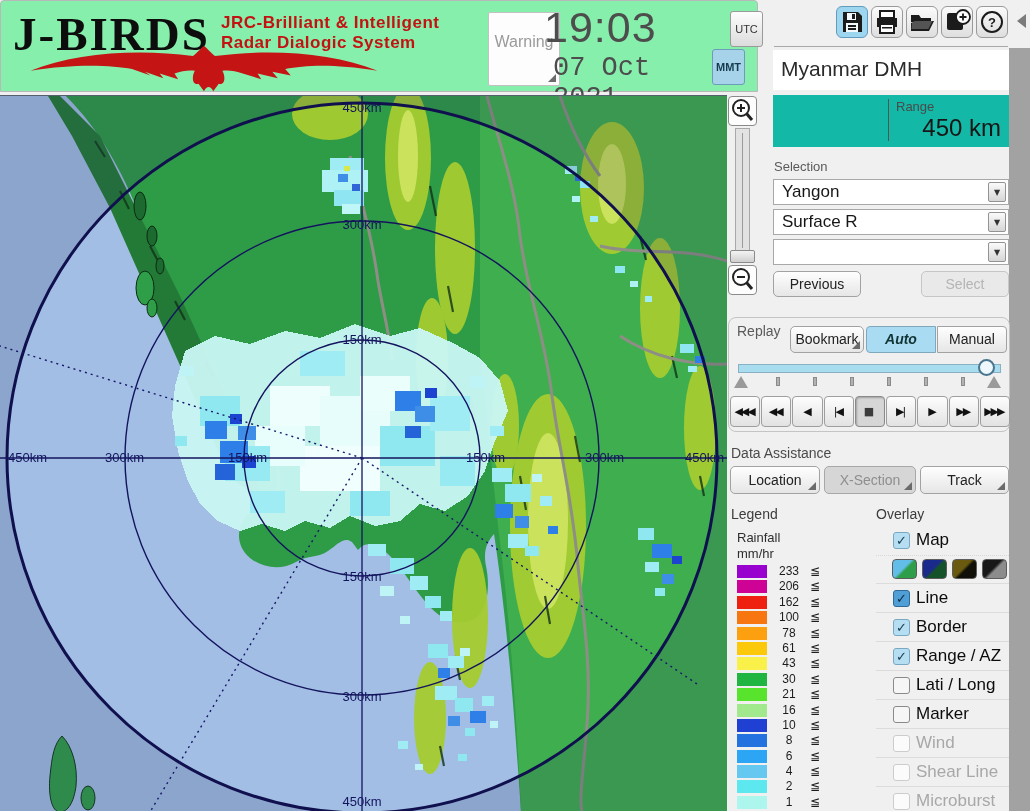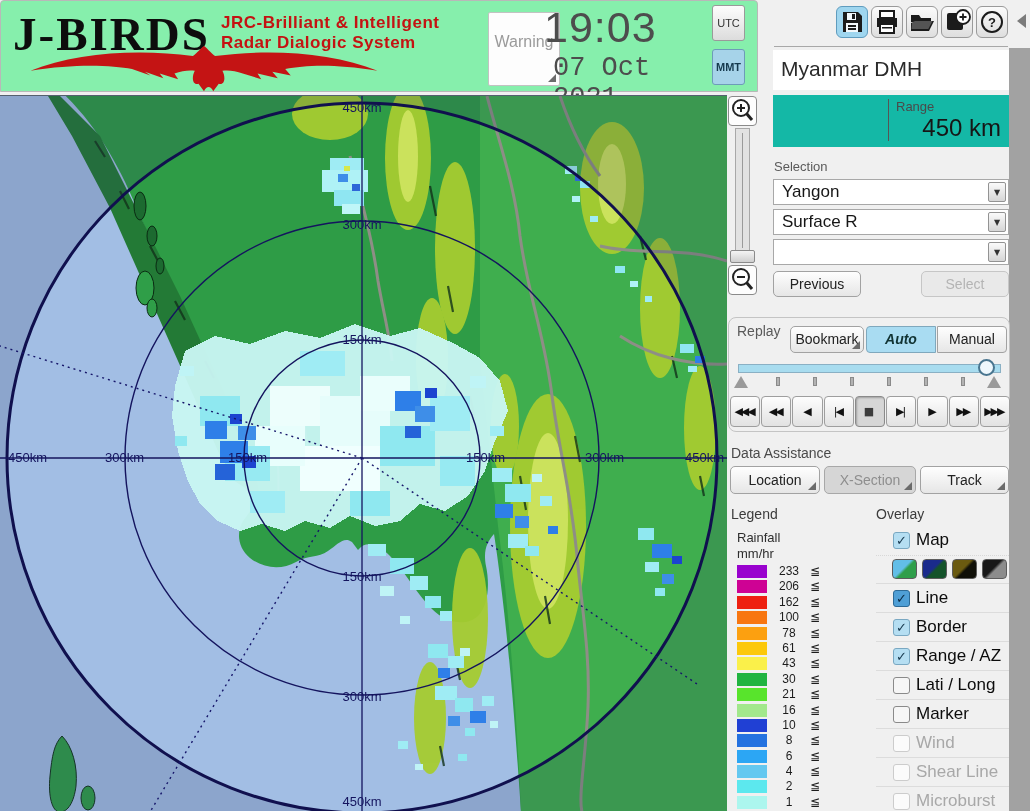--- a/index.html
+++ b/index.html
@@ -22,21 +22,21 @@
     color:#9a9a9a; font-size:16px; text-align:center; padding-top:20px; cursor:pointer; }
   .corner-tri::after { content:""; position:absolute; right:3px; bottom:3px;
     border-style:solid; border-width:0 0 8px 8px; border-color:transparent transparent #6b6b6b transparent; }
 
   .clock-time { position:absolute; left:543px; top:2px; width:150px; font-size:43px;
     color:#4d4d4d; letter-spacing:1px; }
   .clock-date { position:absolute; left:552px; top:52px; width:170px; font-size:27px; color:#4d4d4d;font-family:Liberation Mono, monospace; }
 
   .tz-btn { position:absolute; left:711px; width:33px; height:36px; border-radius:3px;
     font-size:11px; text-align:center; line-height:34px; cursor:pointer; }
-  .tz-utc { top:4px; background:linear-gradient(#fdfdfd,#dcdcdc); border:1px solid #9a9a9a; color:#333; }
+  .tz-utc { top:10px; background:linear-gradient(#fdfdfd,#dcdcdc); border:1px solid #9a9a9a; color:#333;margin-left:18px; }
   .tz-mmt { top:48px; background:#a6d3e9; border:1px solid #6d9cb8; color:#163a4e; font-weight:bold; }
   .tool-btn { position:absolute; top:0; width:32px; height:32px; border-radius:6px;
     background:linear-gradient(#fbfbfb,#dedede); border:1px solid #9a9a9a; cursor:pointer; }
   .tool-btn.active { background:#9fd6ef; border-color:#5f9cbe; }
   .panel-collapse { position:absolute; left:1017px; top:14px; width:0; height:0;
     border-style:solid; border-width:7px 9px 7px 0; border-color:transparent #7b7b7b transparent transparent; cursor:pointer; }
   .toolbar-sep { position:absolute; left:774px; top:46px; width:234px; height:1px; background:#a8a8a8; }
 
   .station-box { position:absolute; left:773px; top:50px; width:236px; height:40px; background:#ffffff; }
   .station-title { position:absolute; left:8px; top:7px; font-size:21px; color:#2b2b2b; }

